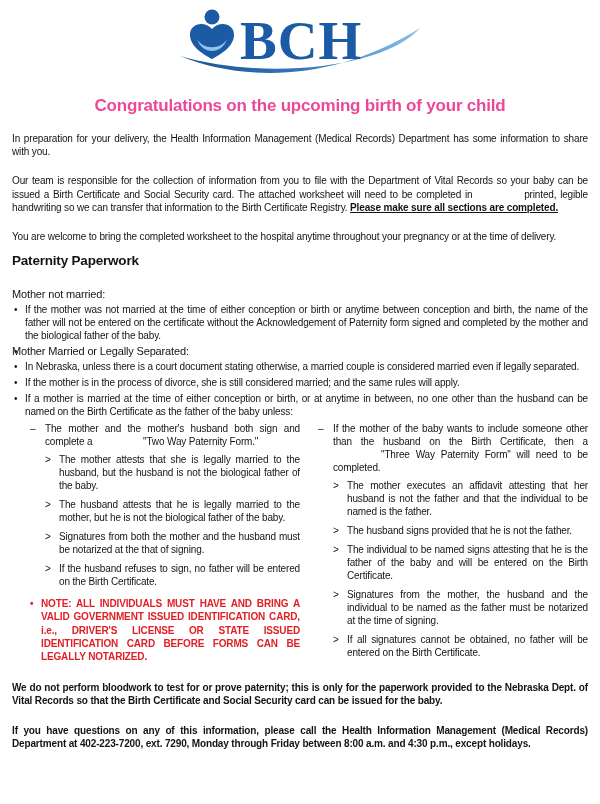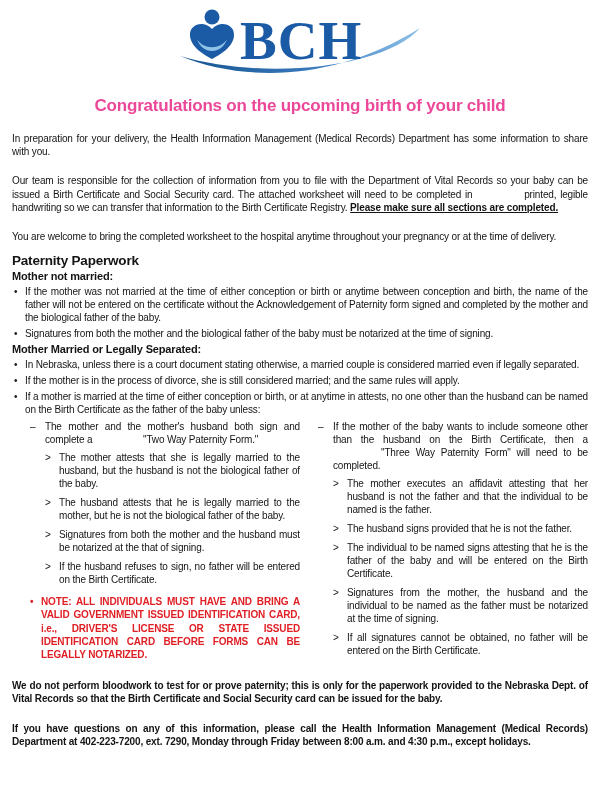--- a/index.html
+++ b/index.html
@@ -13,22 +13,22 @@
 
   
   .logo-wrap { text-align: center; margin: 2px 0 0; }
   .logo-wrap svg { display: inline-block; }
 
   
   h1.title {
     font-size: 17px; font-weight: bold; text-align: center;
     margin: 6px 0 10px; color: #ec4899; letter-spacing: -0.2px;
   }
-  h2.section { font-size: 13.5px; font-weight: bold; margin: 10px 0 2px; letter-spacing: -0.2px; }
-  h3.sub { font-size: 11px; font-weight: bold; margin: 0 0 3px; letter-spacing: -0.15px; }
+  h2.section { font-size: 13.5px; font-weight: bold; margin: 10px 0 20px; letter-spacing: -0.2px; }
+  h3.sub { font-size: 11px; font-weight: normal; margin: 0 0 3px; letter-spacing: -0.15px; }
 
   
   .p {
     font-size: 10px; line-height: 1.32; margin: 16px 0 7px;
     letter-spacing: -0.15px; text-align: justify;
   }
   .b { font-weight: normal; padding-left: 48px; }
   .bu { font-weight: bold; text-decoration: underline; }
 
   
@@ -98,28 +98,28 @@
 
   <p class="p"><span>Our team is responsible for the collection of information from you to file with the Department of Vital Records so your baby can be issued a Birth Certificate and Social Security card. The attached worksheet will need to be completed in </span><span class="b">printed, legible</span><span> handwriting so we can transfer that information to the Birth Certificate Registry. </span><span class="bu">Please make sure all sections are completed.</span></p>
 
   <p class="p">You are welcome to bring the completed worksheet to the hospital anytime throughout your pregnancy or at the time of delivery.</p>
 
   <h2 class="section">Paternity Paperwork</h2>
 
   <h3 class="sub">Mother not married:</h3>
   <div class="bullets">
     <div class="item"><span class="marker">•</span><span>If the mother was not married at the time of either conception or birth or anytime between conception and birth, the name of the father will not be entered on the certificate without the Acknowledgement of Paternity form signed and completed by the mother and the biological father of the baby.</span></div>
-    <div class="item"><span class="marker">•</span><span>Signatures from both the mother and the biological father of the baby must be notarized at the time of signing.</span></div>
+    <div class="item"><span class="marker">•</span></div>
   </div>
 
   <h3 class="sub">Mother Married or Legally Separated:</h3>
   <div class="bullets">
     <div class="item"><span class="marker">•</span><span>In Nebraska, unless there is a court document stating otherwise, a married couple is considered married even if legally separated.</span></div>
     <div class="item"><span class="marker">•</span><span>If the mother is in the process of divorce, she is still considered married; and the same rules will apply.</span></div>
-    <div class="item"><span class="marker">•</span><span>If a mother is married at the time of either conception or birth, or at anytime in attests, no one other than the husband can be named on the Birth Certificate as the father of the baby unless:</span></div>
+    <div class="item"><span class="marker">•</span><span>If a mother is married at the time of either conception or birth, or at anytime in between, no one other than the husband can be named on the Birth Certificate as the father of the baby unless:</span></div>
   </div>
 
   <div class="cols">
 
     <div class="col">
       <div class="lead"><span class="marker">–</span><span>The mother and the mother's husband both sign and complete a </span><span class="b">"Two Way Paternity Form."</span></div>
 
       <div class="subitem"><span class="marker">&gt;</span><span>The mother attests that she is legally married to the husband, but the husband is not the biological father of the baby.</span></div>
       <div class="subitem"><span class="marker">&gt;</span><span>The husband attests that he is legally married to the mother, but he is not the biological father of the baby.</span></div>
       <div class="subitem"><span class="marker">&gt;</span><span>Signatures from both the mother and the husband must be notarized at the that of signing.</span></div>

